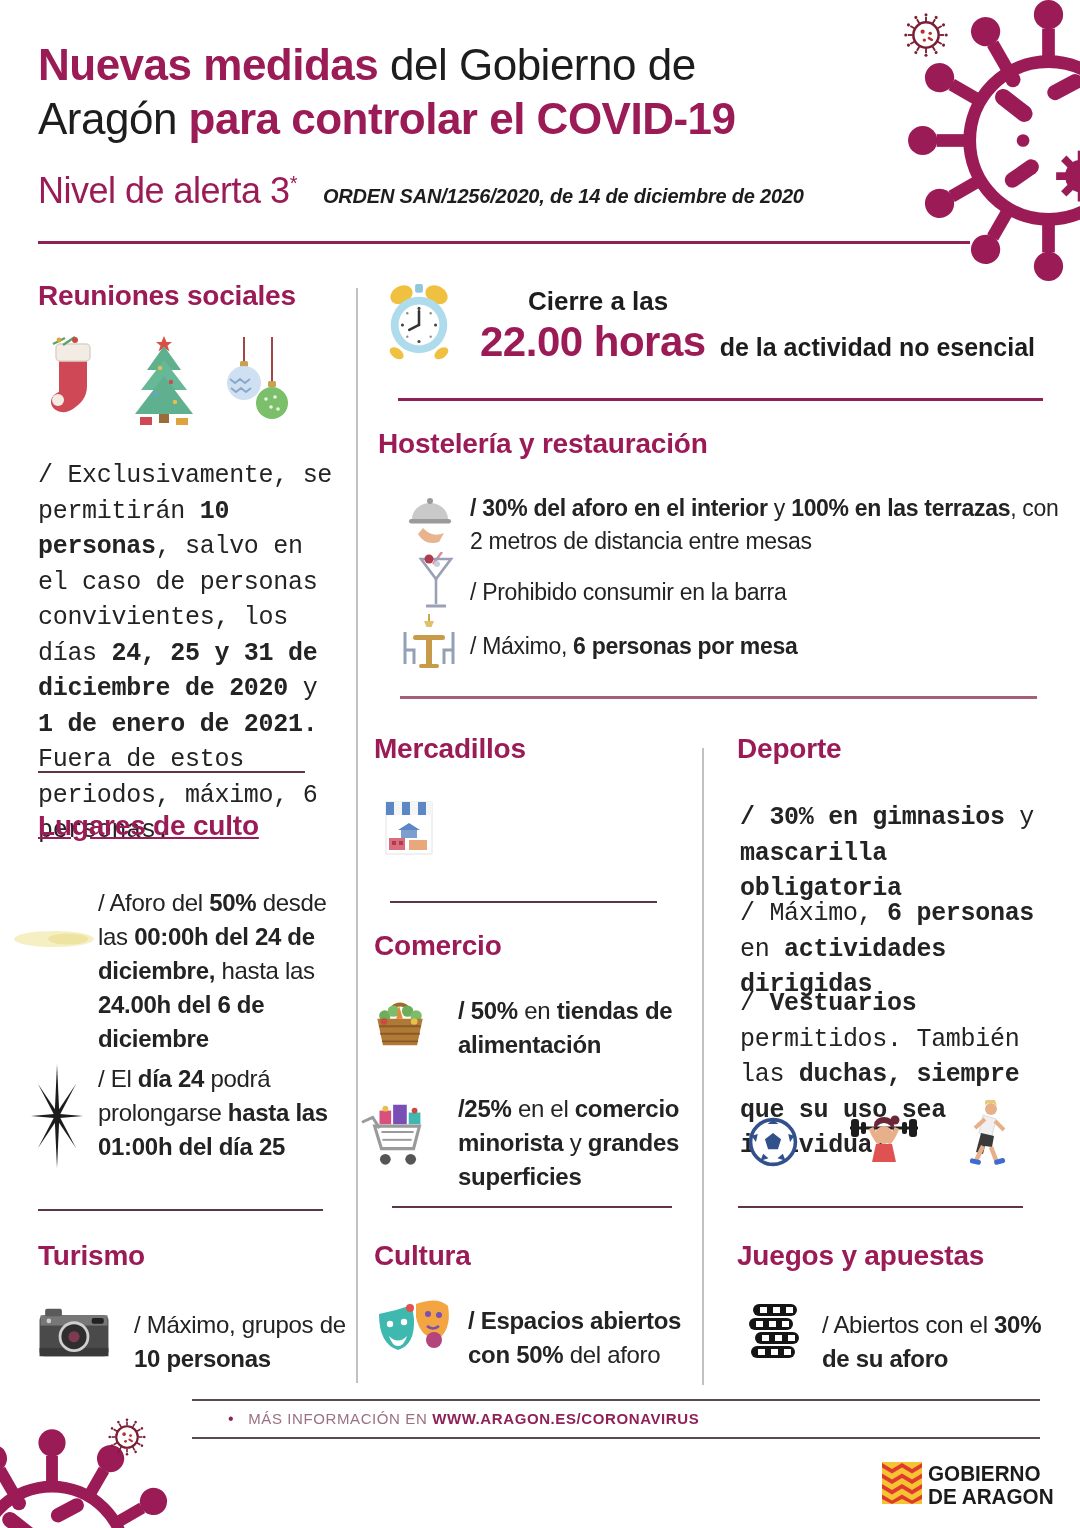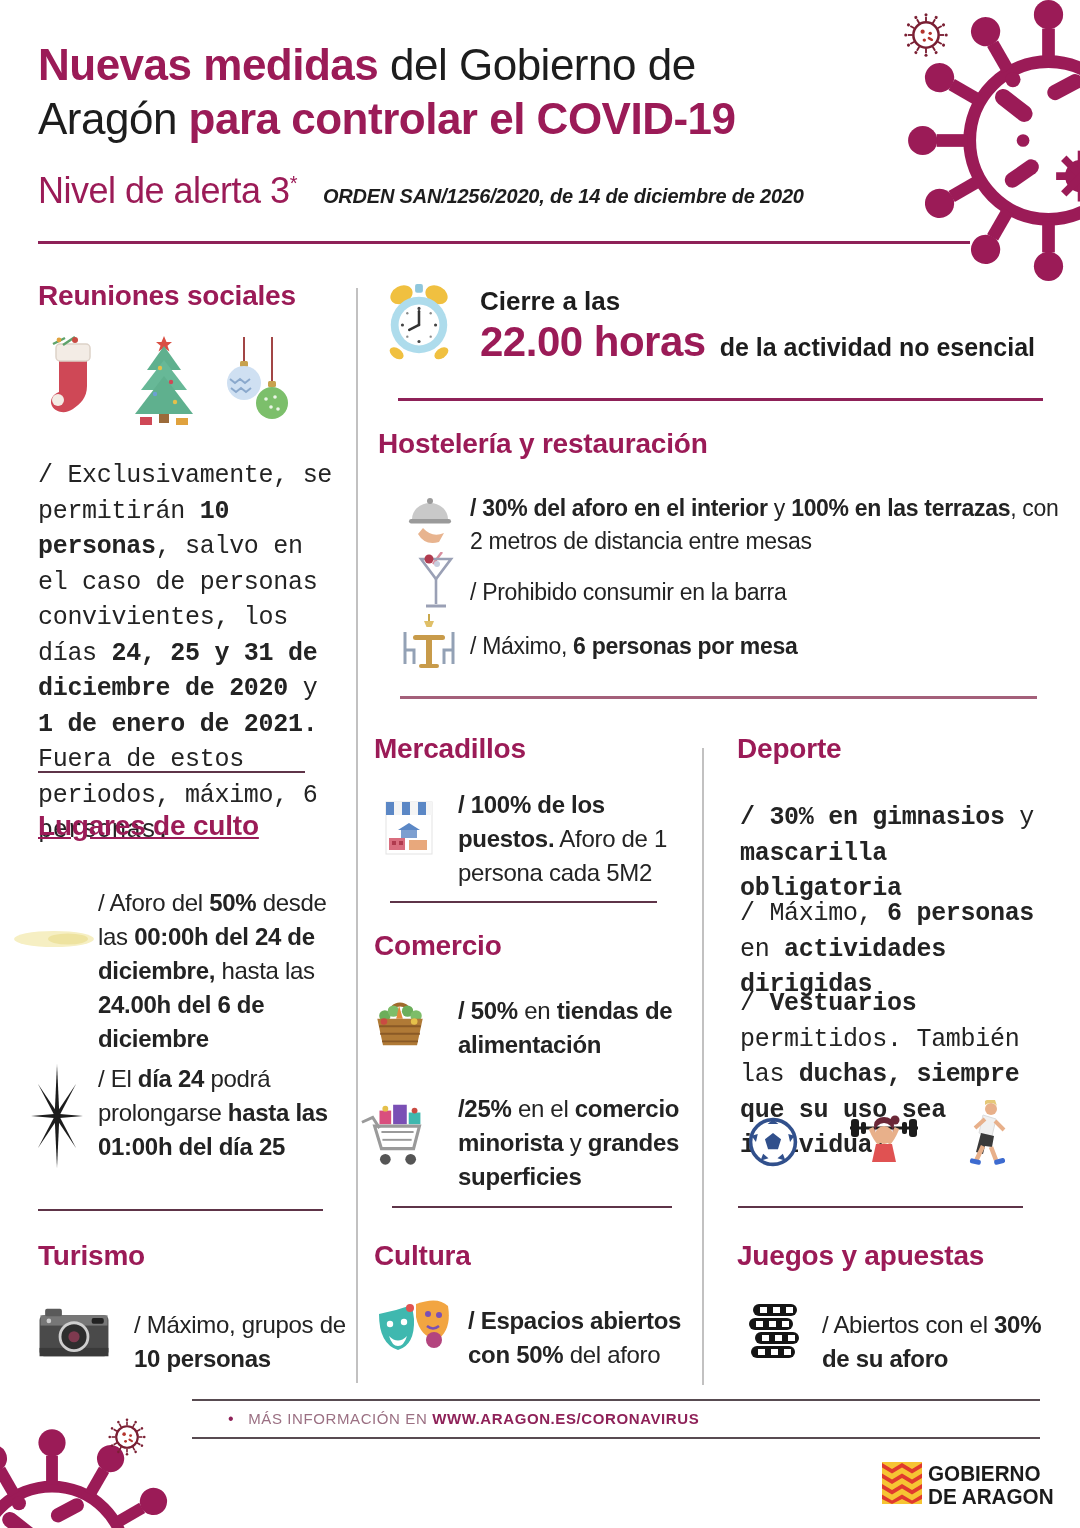--- a/index.html
+++ b/index.html
@@ -16,21 +16,21 @@
   .hr{height:3px;background:#8e2158;}
   .hr2{height:2px;background:#5e3448;}
   .hr-rose{height:3px;background:#a4607a;}
   .vline{width:2px;background:#c2c1c1;}
   .fline{height:2px;background:#584b51;}
   .title{font-size:44px;line-height:1.22;font-weight:400;color:#1d1d1d;letter-spacing:-0.5px;white-space:nowrap;}
   .alert-row{display:flex;align-items:baseline;white-space:nowrap;}
   .alert-level{font-size:36px;color:var(--accent);letter-spacing:-0.5px;}
   .alert-sup{font-size:20px;color:var(--accent);vertical-align:super;}
   .order-ref{font-size:20px;font-weight:700;font-style:italic;color:#1d1d1d;margin-left:26px;letter-spacing:-0.2px;}
-  .cierre-prefix{font-size:26px;font-weight:700;color:#1d1d1d;}
+  .cierre-prefix{font-size:26px;font-weight:700;color:#1d1d1d;margin-left:48px;}
   .cierre-line{display:flex;align-items:baseline;white-space:nowrap;}
   .cierre-time{font-size:42px;font-weight:700;color:var(--accent);letter-spacing:-0.5px;}
   .cierre-suffix{font-size:25px;font-weight:700;color:#1d1d1d;margin-left:14px;}
   .footer-note{font-size:15px;letter-spacing:0.6px;white-space:nowrap;}
   .footer-bullet{color:#8e2158;margin-right:14px;font-size:16px;}
   .footer-prefix{color:#9b7083;font-weight:400;}
   .footer-url{color:#8e2158;font-weight:700;}
   .logo-text{font-size:22px;font-weight:700;line-height:1.05;color:#1b1b1b;transform:scaleX(0.94);transform-origin:left top;white-space:nowrap;}
 </style>
 </head>
@@ -270,21 +270,20 @@
       <rect x="34" y="2" width="8" height="13" fill="#5b87c5"></rect>
         <rect x="42" y="2" width="6" height="13" fill="#f5f5f5"></rect>
     </g>
     <polygon points="14,30 25,23 36,30" fill="#5b87c5"></polygon>
     <rect x="17" y="30" width="16" height="8" fill="#7d9fd0"></rect>
     <rect x="5" y="38" width="16" height="12" fill="#d96d7e"></rect>
     <rect x="25" y="40" width="18" height="10" fill="#e8a87c"></rect>
     <rect x="8" y="41" width="4" height="4" fill="#b03a4e"></rect>
     <rect x="15" y="41" width="4" height="4" fill="#b03a4e"></rect>
   </svg>
-  <div class="abs txt-m" style="left:458px;top:788px;width:240px;"><span class="seg-b">/ 100% de los puestos.</span><span> Aforo de 1 persona cada 5M2</span></div>
 
   <div class="abs hr2" style="left:390px;top:901px;width:267px;"></div>
 
   <div class="abs heading" style="left:374px;top:930px;">Comercio</div>
   <svg class="abs" style="left:372px;top:996px;width:56px;height:52px;" viewBox="0 0 58 55">
     <path d="M18 20 a11 11 0 0 1 22 0" stroke="#a06a2c" stroke-width="4" fill="none"></path>
     <circle cx="13" cy="21" r="6" fill="#6cae5a"></circle>
     <circle cx="22" cy="16" r="6" fill="#7dbd69"></circle>
     <circle cx="37" cy="16" r="6" fill="#6cae5a"></circle>
     <circle cx="46" cy="21" r="6" fill="#7dbd69"></circle>

